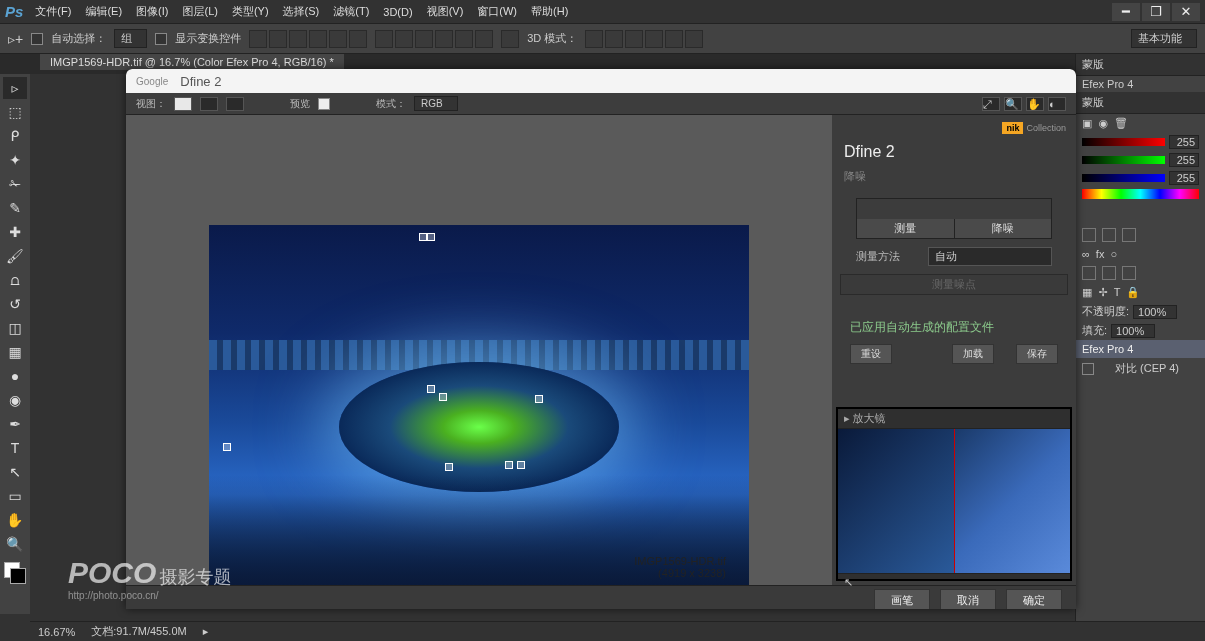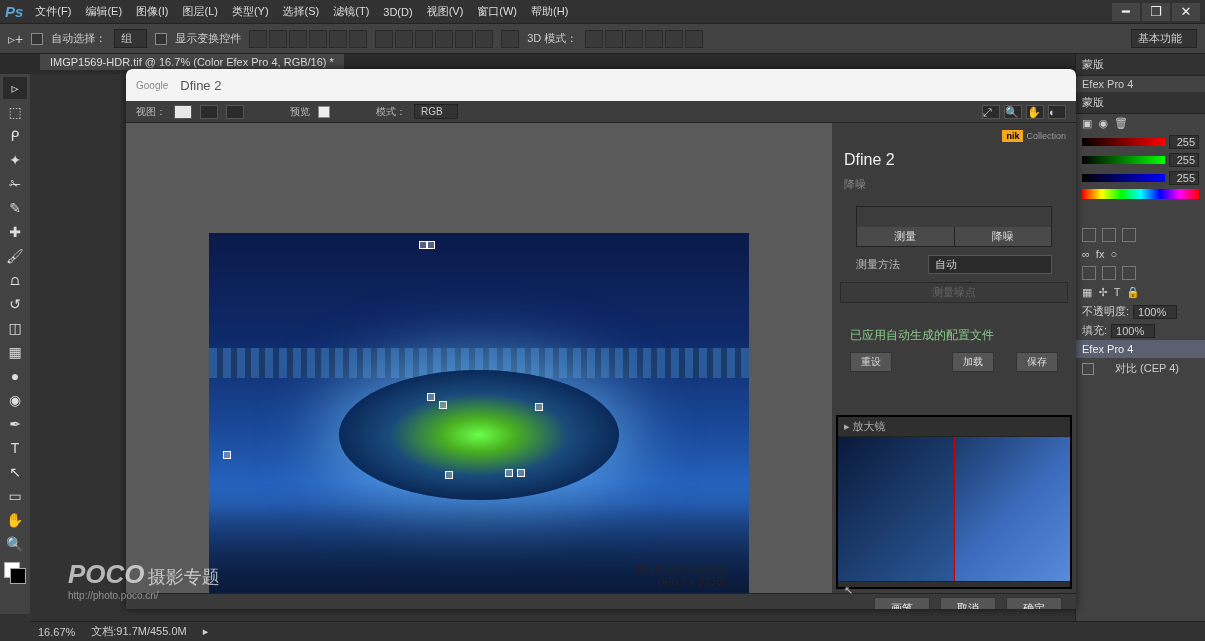--- a/index.html
+++ b/index.html
@@ -39,21 +39,21 @@
 .slider { flex: 1; height: 8px; background: linear-gradient(to right,#000,#fff); }
 .val-box { background: #333; border: 1px solid #222; padding: 0 3px; width: 30px; text-align: right; }
 .icon-row { display: flex; gap: 6px; padding: 3px 6px; }
 .mini-icon { width: 14px; height: 14px; border: 1px solid #777; }
 .layer-row { background: #5a6070; padding: 3px 6px; color: #eee; }
 .layer-row2 { padding: 3px 6px; display: flex; align-items: center; gap: 21px; }
 .eye { width: 12px; height: 12px; border: 1px solid #888; }
 
 
 .dfine { position: absolute; left: 126px; top: 69px; width: 950px; height: 540px; background: #444; border-radius: 6px 6px 0 0; box-shadow: 0 0 8px rgba(0,0,0,.6); overflow: hidden; }
-.dfine-title { background: #f4f4f4; height: 32px; display: flex; align-items: center; padding: 0 10px; color: #333; border-radius: 6px 6px 0 0; }
+.dfine-title { background: #f4f4f4; height: 24px; display: flex; align-items: center; padding: 0 10px; color: #333; border-radius: 6px 6px 0 0; }
 .google-txt { color: #888; font-size: 10px; margin-right: 12px; }
 .df-name { color: #555; font-size: 13px; }
 .dfine-toolbar { background: #3d3d3d; height: 22px; display: flex; align-items: center; padding: 0 10px; gap: 8px; border-bottom: 1px solid #222; }
 .tb-lbl { color: #bbb; font-size: 10px; }
 .tb-btn { width: 18px; height: 14px; background: #2a2a2a; border: 1px solid #555; }
 .tb-btn.on { background: #e8e8e8; }
 .tb-right { margin-left: auto; display: flex; gap: 4px; }
 .dfine-body { display: flex; height: 470px; }
 .canvas { flex: 1; background: #5a5a5a; display: flex; align-items: flex-end; justify-content: center; position: relative; }
 .img-frame { width: 540px; height: 360px; background: linear-gradient(180deg,#0a1a4a 0%,#0f2a6a 30%,#1a4a9a 55%,#2a6aca 75%,#103060 100%); position: relative; margin-top: -30px; overflow:hidden; }
@@ -90,21 +90,21 @@
 .mag-half.r { background: linear-gradient(135deg,#1a3a6a,#3a6aba,#5a8ada); border-left: 1px solid #c00; }
 .mag-foot { height: 18px; border-top: 1px solid #222; display: flex; align-items: center; padding: 0 6px; }
 .dfine-footer { height: 30px; background: #3a3a3a; display: flex; align-items: center; justify-content: flex-end; gap: 10px; padding: 0 14px; border-top: 1px solid #222; }
 .dlg-btn { background: #555; border: 1px solid #333; padding: 3px 16px; color: #eee; cursor: pointer; }
 
 
 .status { position: absolute; left: 30px; bottom: 0; right: 0; height: 20px; background: #323232; display: flex; align-items: center; padding: 0 8px; gap: 16px; border-top: 1px solid #222; }
 
 
 .wm { position: absolute; left: 68px; bottom: 40px; color: rgba(255,255,255,.65); font-family: Arial; }
-.wm .big { font-size: 26px; font-weight: bold; font-style: italic; }
+.wm .big { font-size: 30px; font-weight: bold; font-style: italic; }
 .wm .cn { font-size: 18px; }
 .wm .url { font-size: 10px; color: rgba(255,255,255,.45); }
 </style>
 </head>
 <body>
 
 <div class="menubar">
   <span class="ps-logo">Ps</span>
   <span class="menu-item">文件(F)</span>
   <span class="menu-item">编辑(E)</span>

